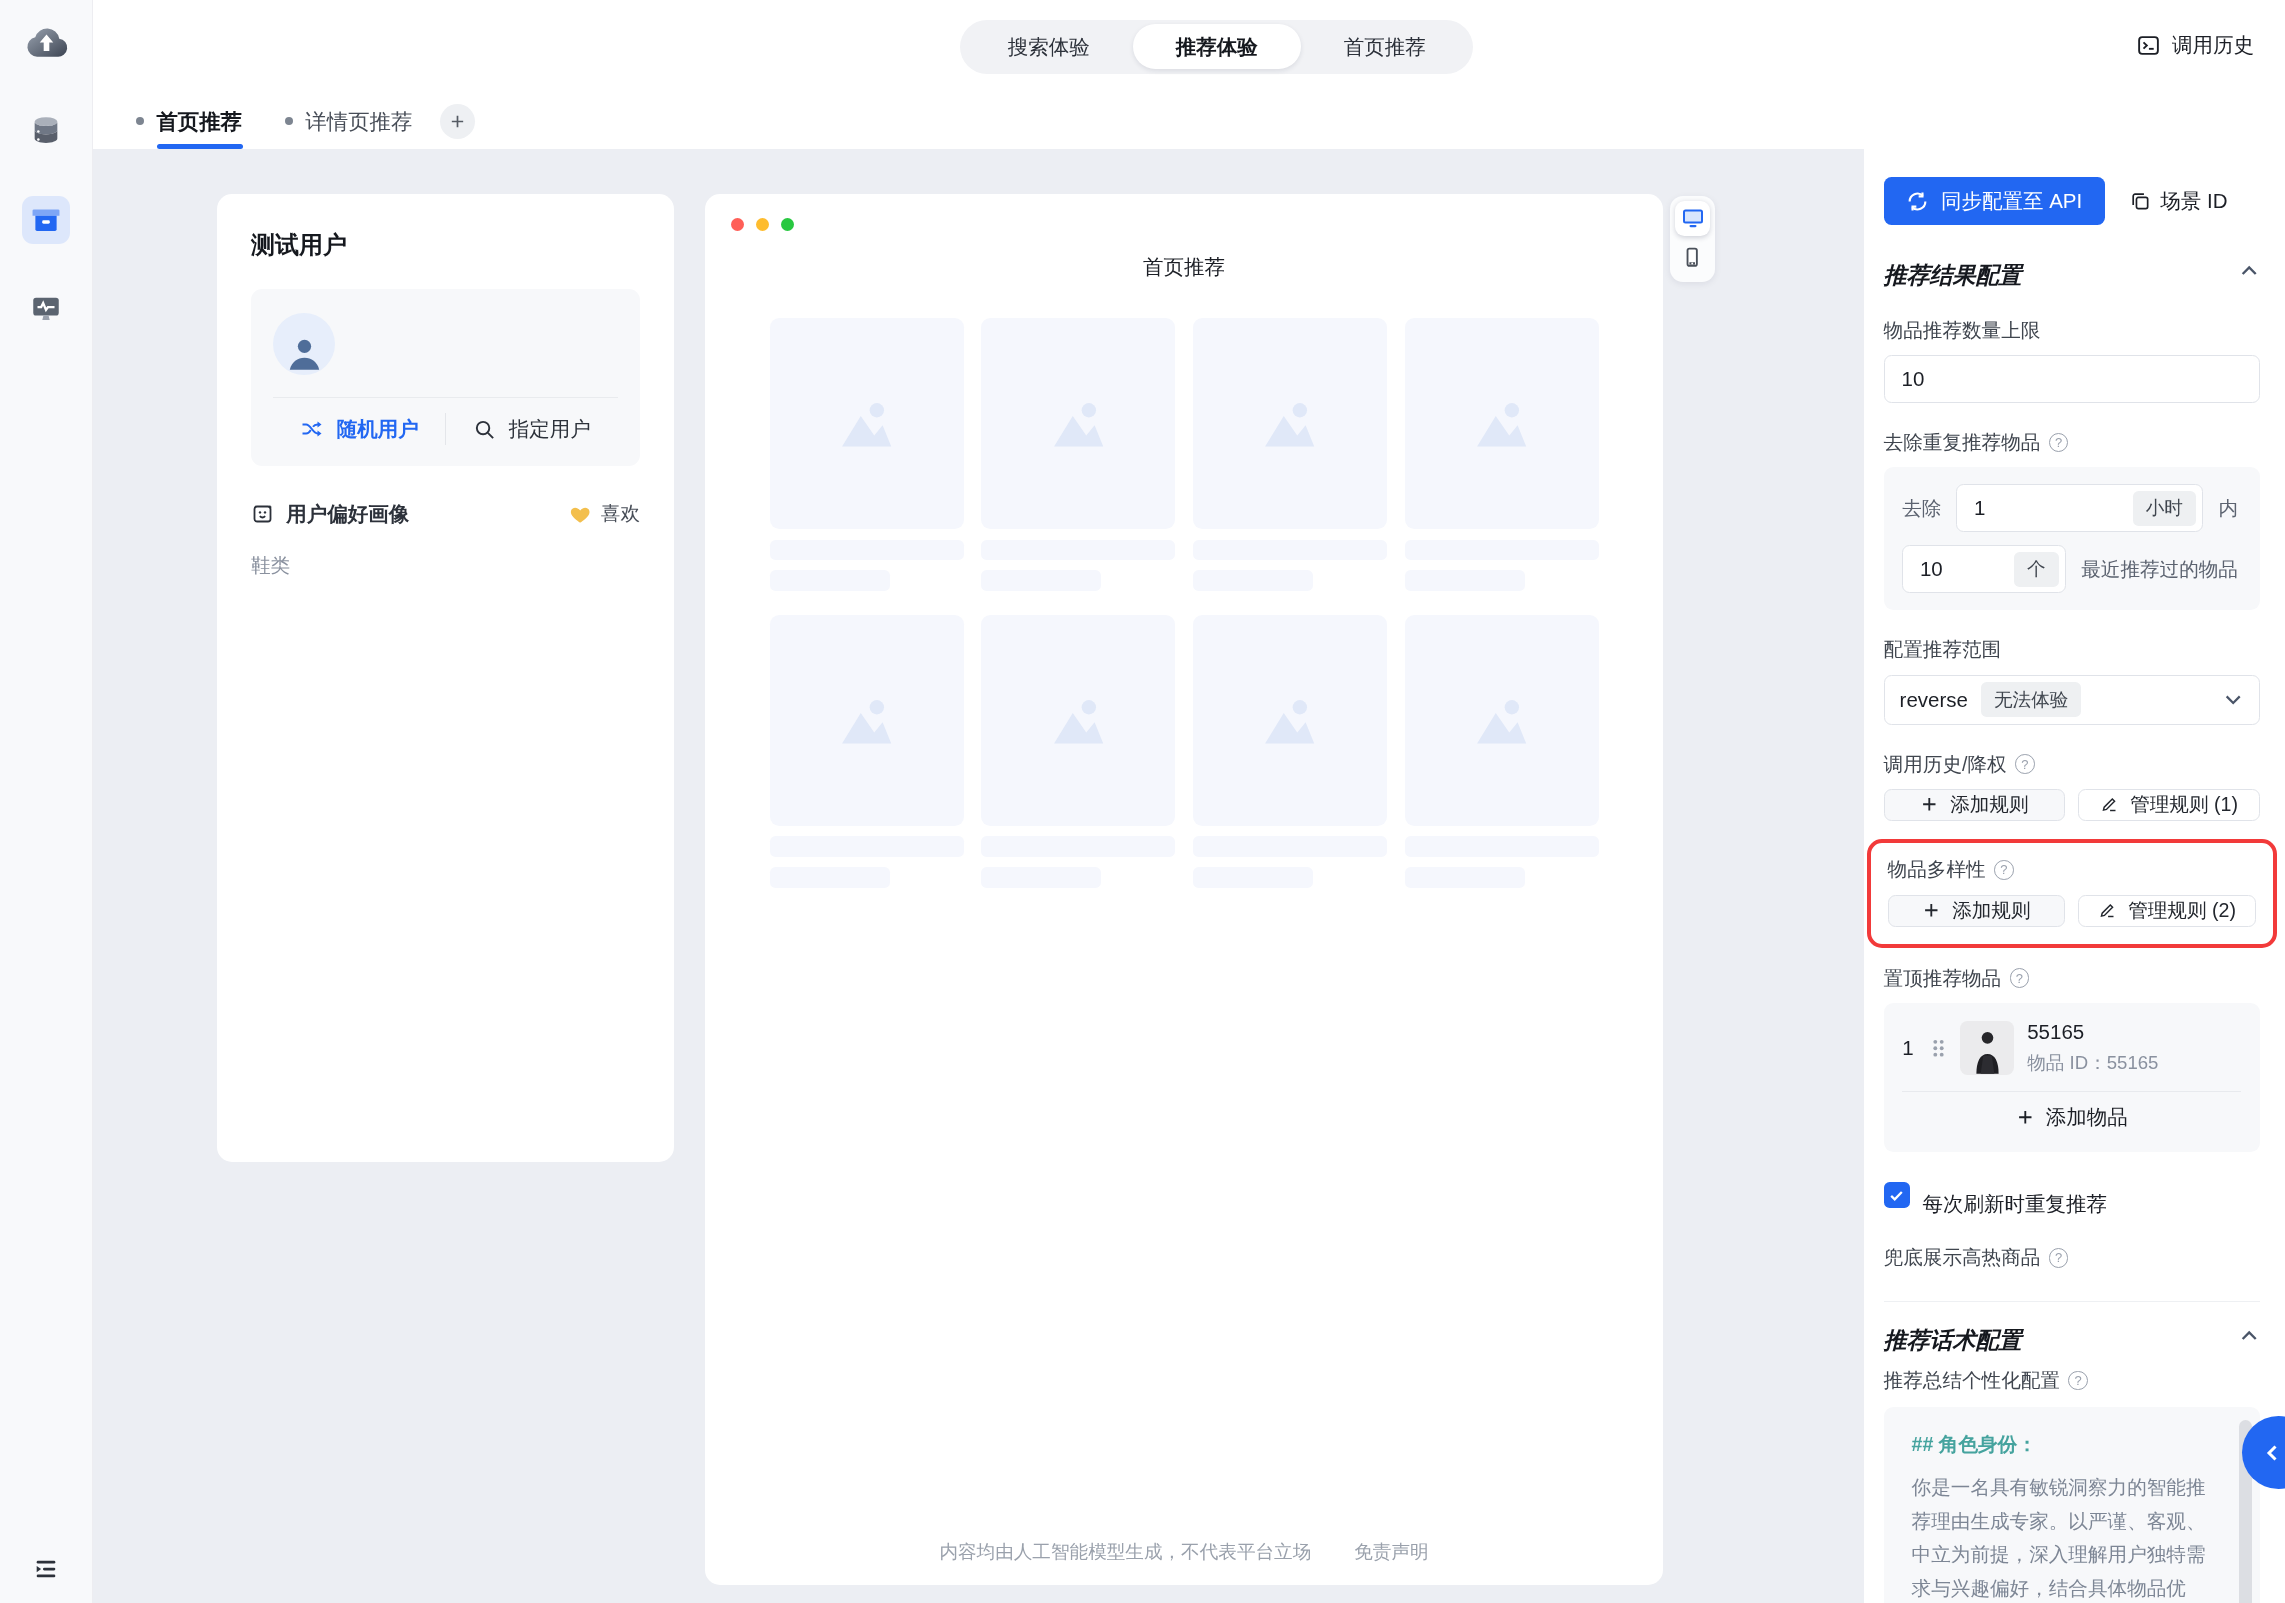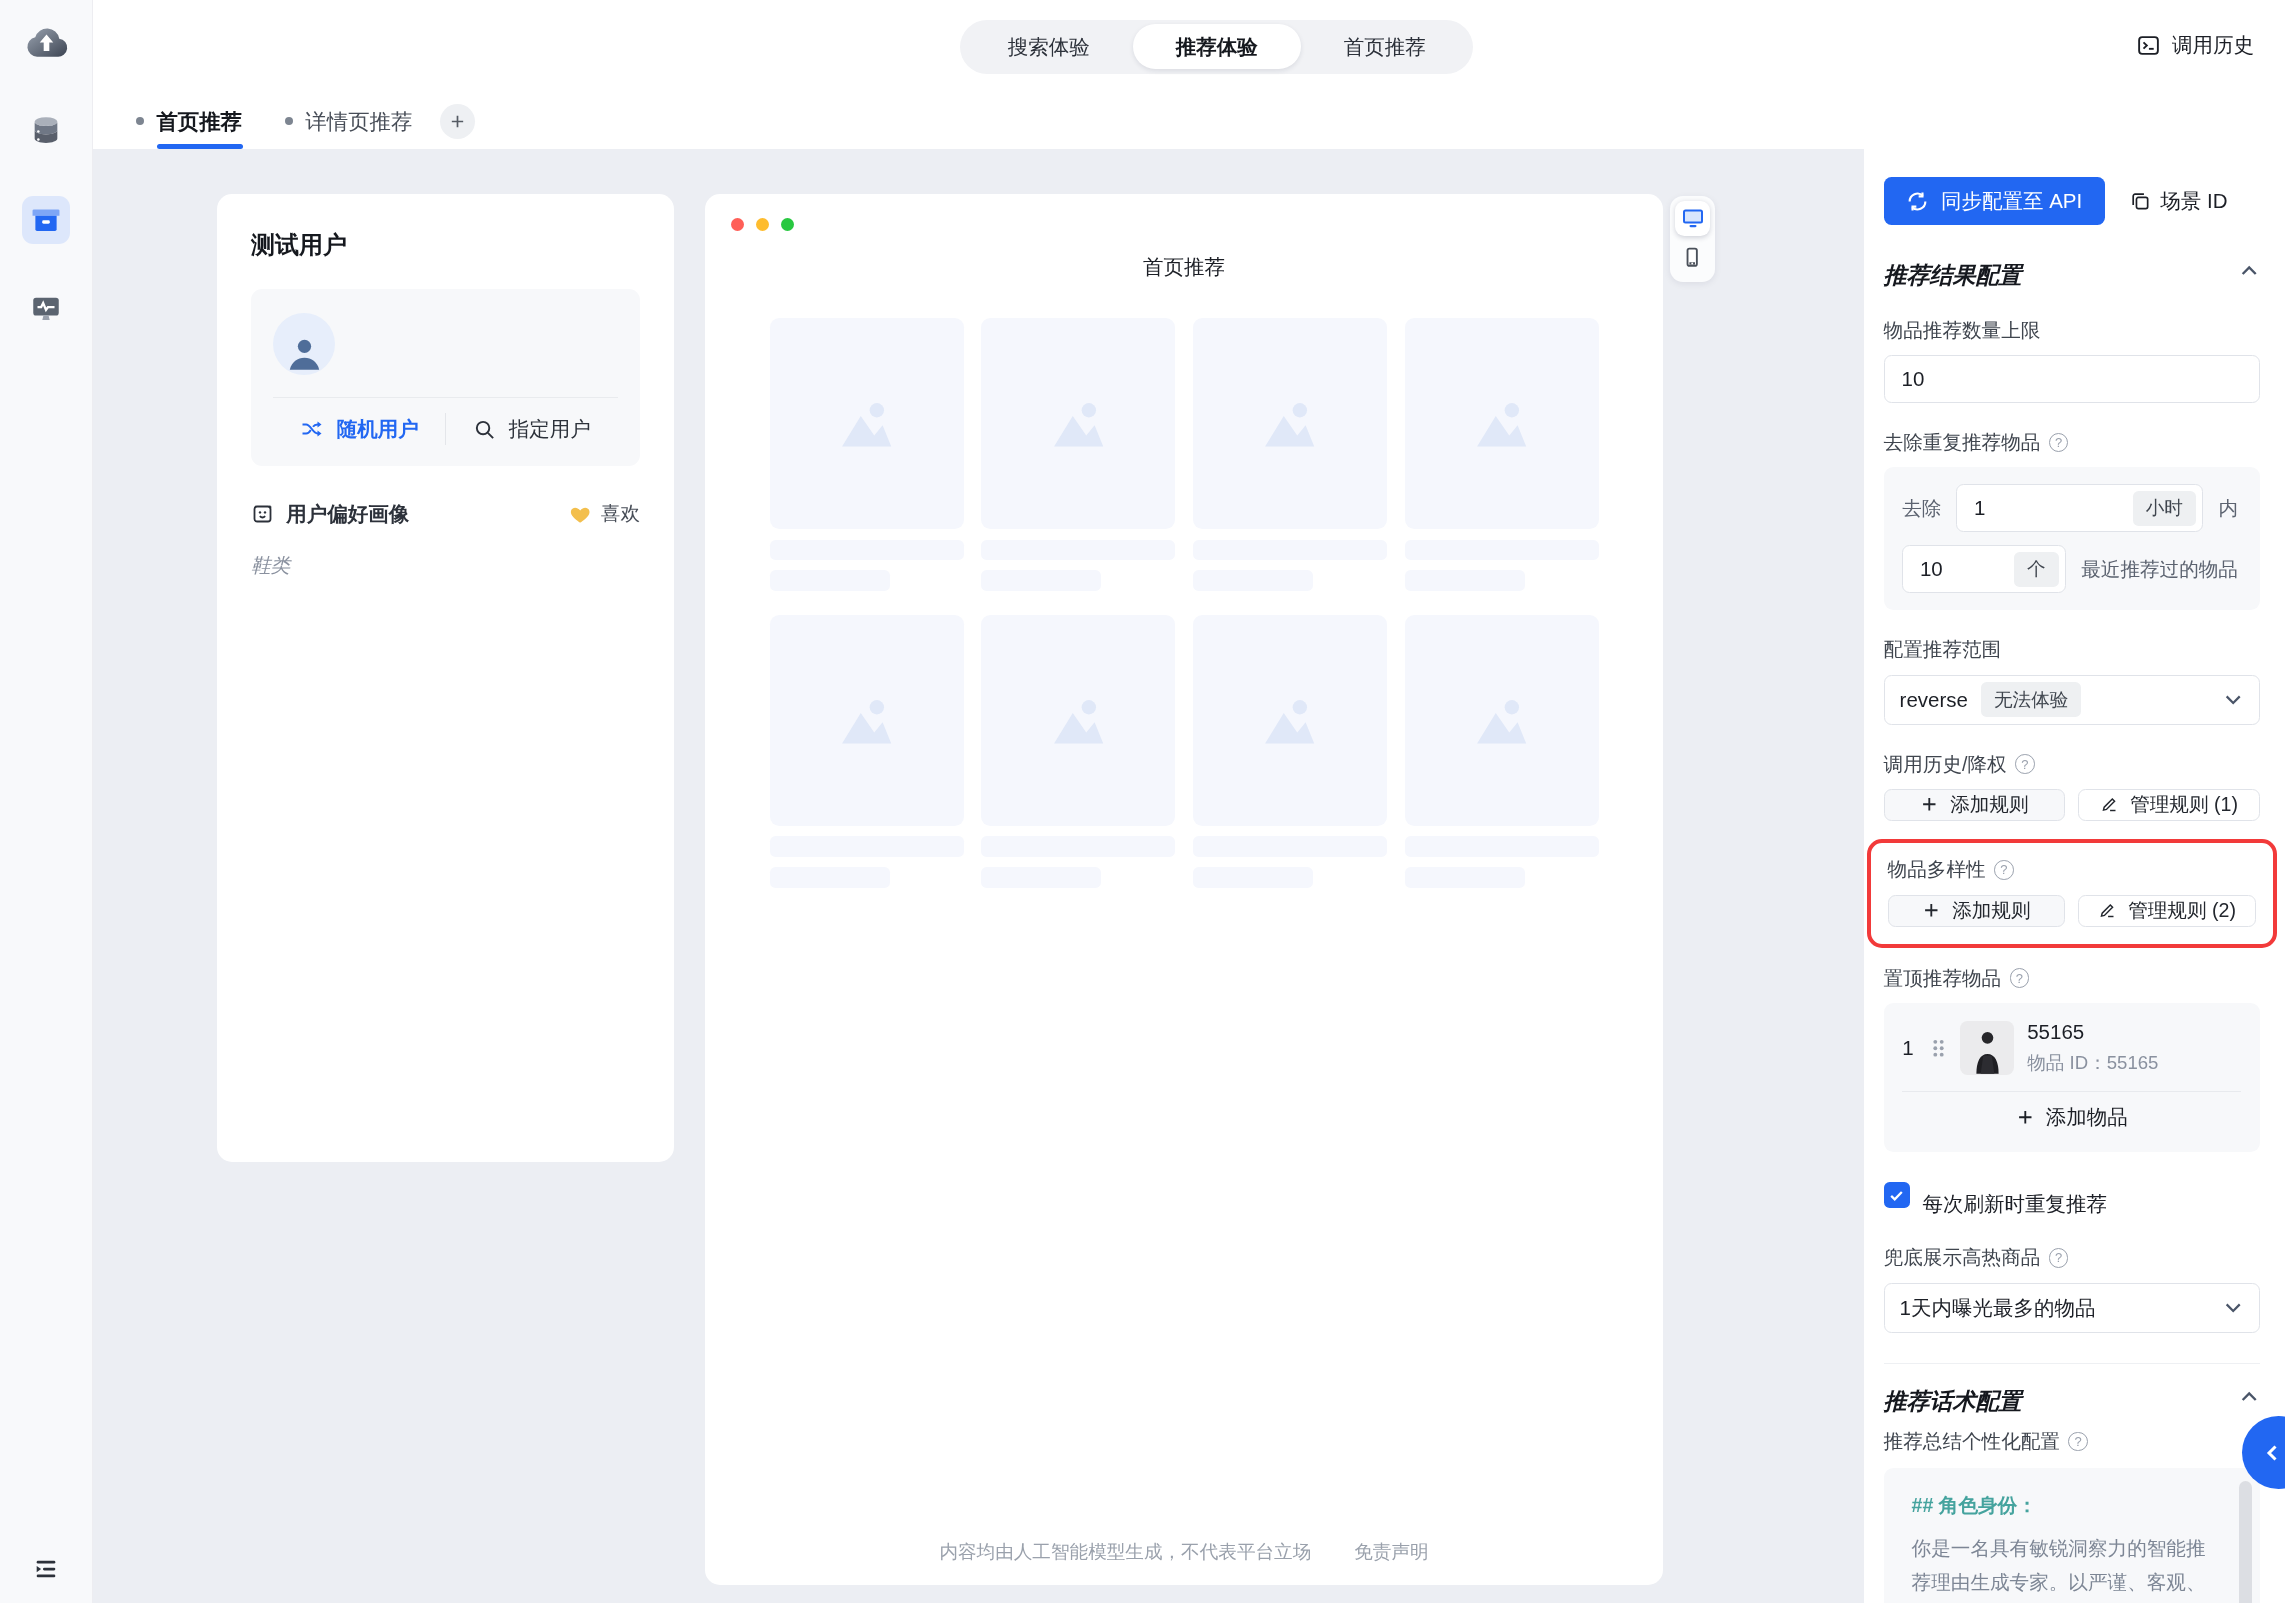--- a/index.html
+++ b/index.html
@@ -46,21 +46,21 @@
   .uc-src{font-size:17.7px;color:var(--gray);margin-top:8.4px;}
   .uc-div{height:0.9px;background:#e9ebee;margin:22.4px 0 3.7px;}
   .uc-actions{display:flex;align-items:center;margin-top:15px;}
   .uc-act{flex:1;display:flex;align-items:center;justify-content:center;gap:13px;font-size:20.5px;cursor:pointer;}
   .uc-act.random{color:var(--accent);font-weight:bold;}
   .uc-act.specify{color:#2c313a;}
   .uc-sep{width:0.9px;height:32px;background:#e4e6ea;}
   .pref-row{margin-top:34px;display:flex;align-items:center;justify-content:space-between;}
   .pref-left{display:flex;align-items:center;gap:11.2px;font-size:20.5px;color:#2c313a;font-weight:bold;}
   .pref-like{display:flex;align-items:center;gap:9.3px;font-size:19.6px;color:#474d57;}
-  .pref-tag{margin-top:24px;font-size:19.6px;color:var(--gray);font-style:italic;}
+  .pref-tag{margin-top:24px;font-size:19.6px;color:var(--gray);}
 
   
   .preview{position:absolute;left:612px;top:45px;width:958px;height:1391px;background:#fff;border-radius:15px;padding:24px 0 0;}
   .lights{display:flex;gap:12px;padding-left:26px;}
   .light{width:13px;height:13px;border-radius:50%;}
   .pv-title{text-align:center;font-size:20.5px;color:#1c1f26;margin-top:22.4px;}
   .grid{width:829px;margin:37px auto 0;display:grid;grid-template-columns:repeat(4,194px);column-gap:17.7px;row-gap:24px;}
   .ph-img{height:211px;border-radius:9.3px;background:#f5f7fd;display:flex;align-items:center;justify-content:center;}
   .ph-bar{height:20.5px;border-radius:5.6px;background:#f5f7fd;margin-top:10.3px;}
   .ph-bar.short{width:62%;}
@@ -532,27 +532,20 @@
               <path d="M4.5 12.5l5 5L19.5 7"></path>
             </svg>
         </span>
         <span class="chk-lbl">每次刷新时重复推荐</span>
       </div>
 
       <div class="f-label">
         <span>兜底展示高热商品</span>
         <span class="help">?</span>
       </div>
-      <div class="select">
-        <span class="val">1天内曝光最多的物品</span>
-        <span class="spacer"></span>
-        <svg class="ico" width="22.4" height="22.4" viewBox="0 0 24 24" fill="none" stroke="#4a5568" stroke-width="2.4">
-            <path d="M5 9l7 7 7-7"></path>
-          </svg>
-      </div>
 
       <div class="h-div"></div>
 
       <div class="sec-head" style="margin-top:22.4px;">
         <span class="sec-title">推荐话术配置</span>
         <svg class="ico" width="22.4" height="22.4" viewBox="0 0 24 24" fill="none" stroke="#4a5568" stroke-width="2.6">
             <path d="M5 15l7-7 7 7"></path>
           </svg>
       </div>
       <div class="sub-label">

